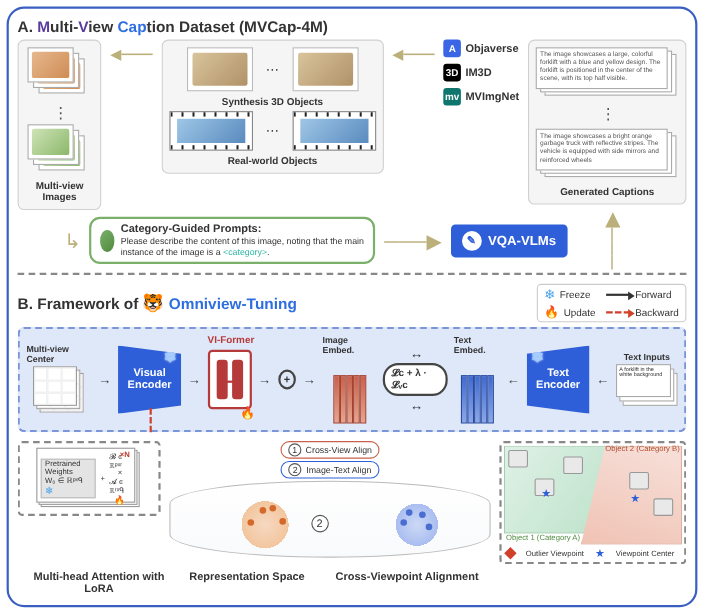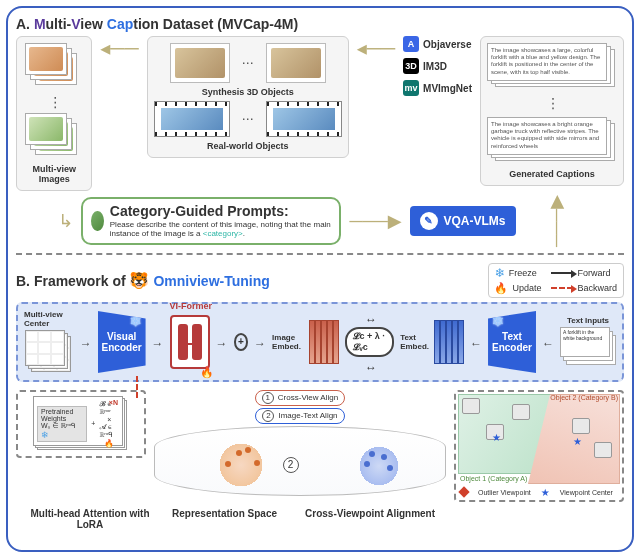--- a/index.html
+++ b/index.html
@@ -132,21 +132,21 @@
     display:flex; gap:6px; align-items:center;
     max-width:260px;
     background:#fff;
   }
   .avatar {
     width:20px; height:20px; border-radius:50%;
     background:linear-gradient(135deg,#7ab06a,#4f8a3e);
   }
   .prompt-text { font-size:8px; line-height:1.2; }
   .prompt-text .cat { color:#2eb6a6; }
-  .prompt-title { font-weight:bold; font-size:14px; }
+  .prompt-title { font-weight:bold; font-size:10px; }
 
   .vqa-box {
     background:#2e5fd8; color:#fff; border-radius:4px;
     padding:6px 10px; display:flex; gap:6px; align-items:center;
     font-weight:bold; font-size:12px;
   }
   .vqa-icon {
     width:18px;height:18px;border-radius:50%;
     background:#fff;color:#2e5fd8;
     display:flex;align-items:center;justify-content:center;font-size:10px;
@@ -215,21 +215,21 @@
   .vi-former::after  { right:6px; }
   .vi-bridge { position:absolute; width:16px; height:2px; background:#b63a3a; top:26px; left:12px;}
   .vi-label { position:absolute; top:-14px; font-size:9px; color:#b63a3a; font-weight:bold; white-space:nowrap;}
   .fire-corner { position:absolute; bottom:-10px; right:-4px; font-size:11px;}
 
   .oplus {
     width:18px;height:18px;border:2px solid #444;border-radius:50%;
     display:flex;align-items:center;justify-content:center;font-weight:bold;
   }
 
-  .embed-col { display:flex; align-items:center; gap:5px;}
+  .embed-col { display:flex; flex-direction:column; align-items:center; gap:18px;}
   .embed-bars { display:flex; gap:0; }
   .bar { width:6px; height:44px; }
   .bar.red { background:linear-gradient(#c9604b,#e6a58f); border:1px solid #a6432f;}
   .bar.blue{ background:linear-gradient(#3f6ad0,#8ba8e8); border:1px solid #2a4aa0;}
 
   .loss-pill {
     border:2px solid #444; border-radius:14px;
     padding:2px 6px; font-size:9px; font-weight:bold;
     background:#fff; position:relative;
   }

